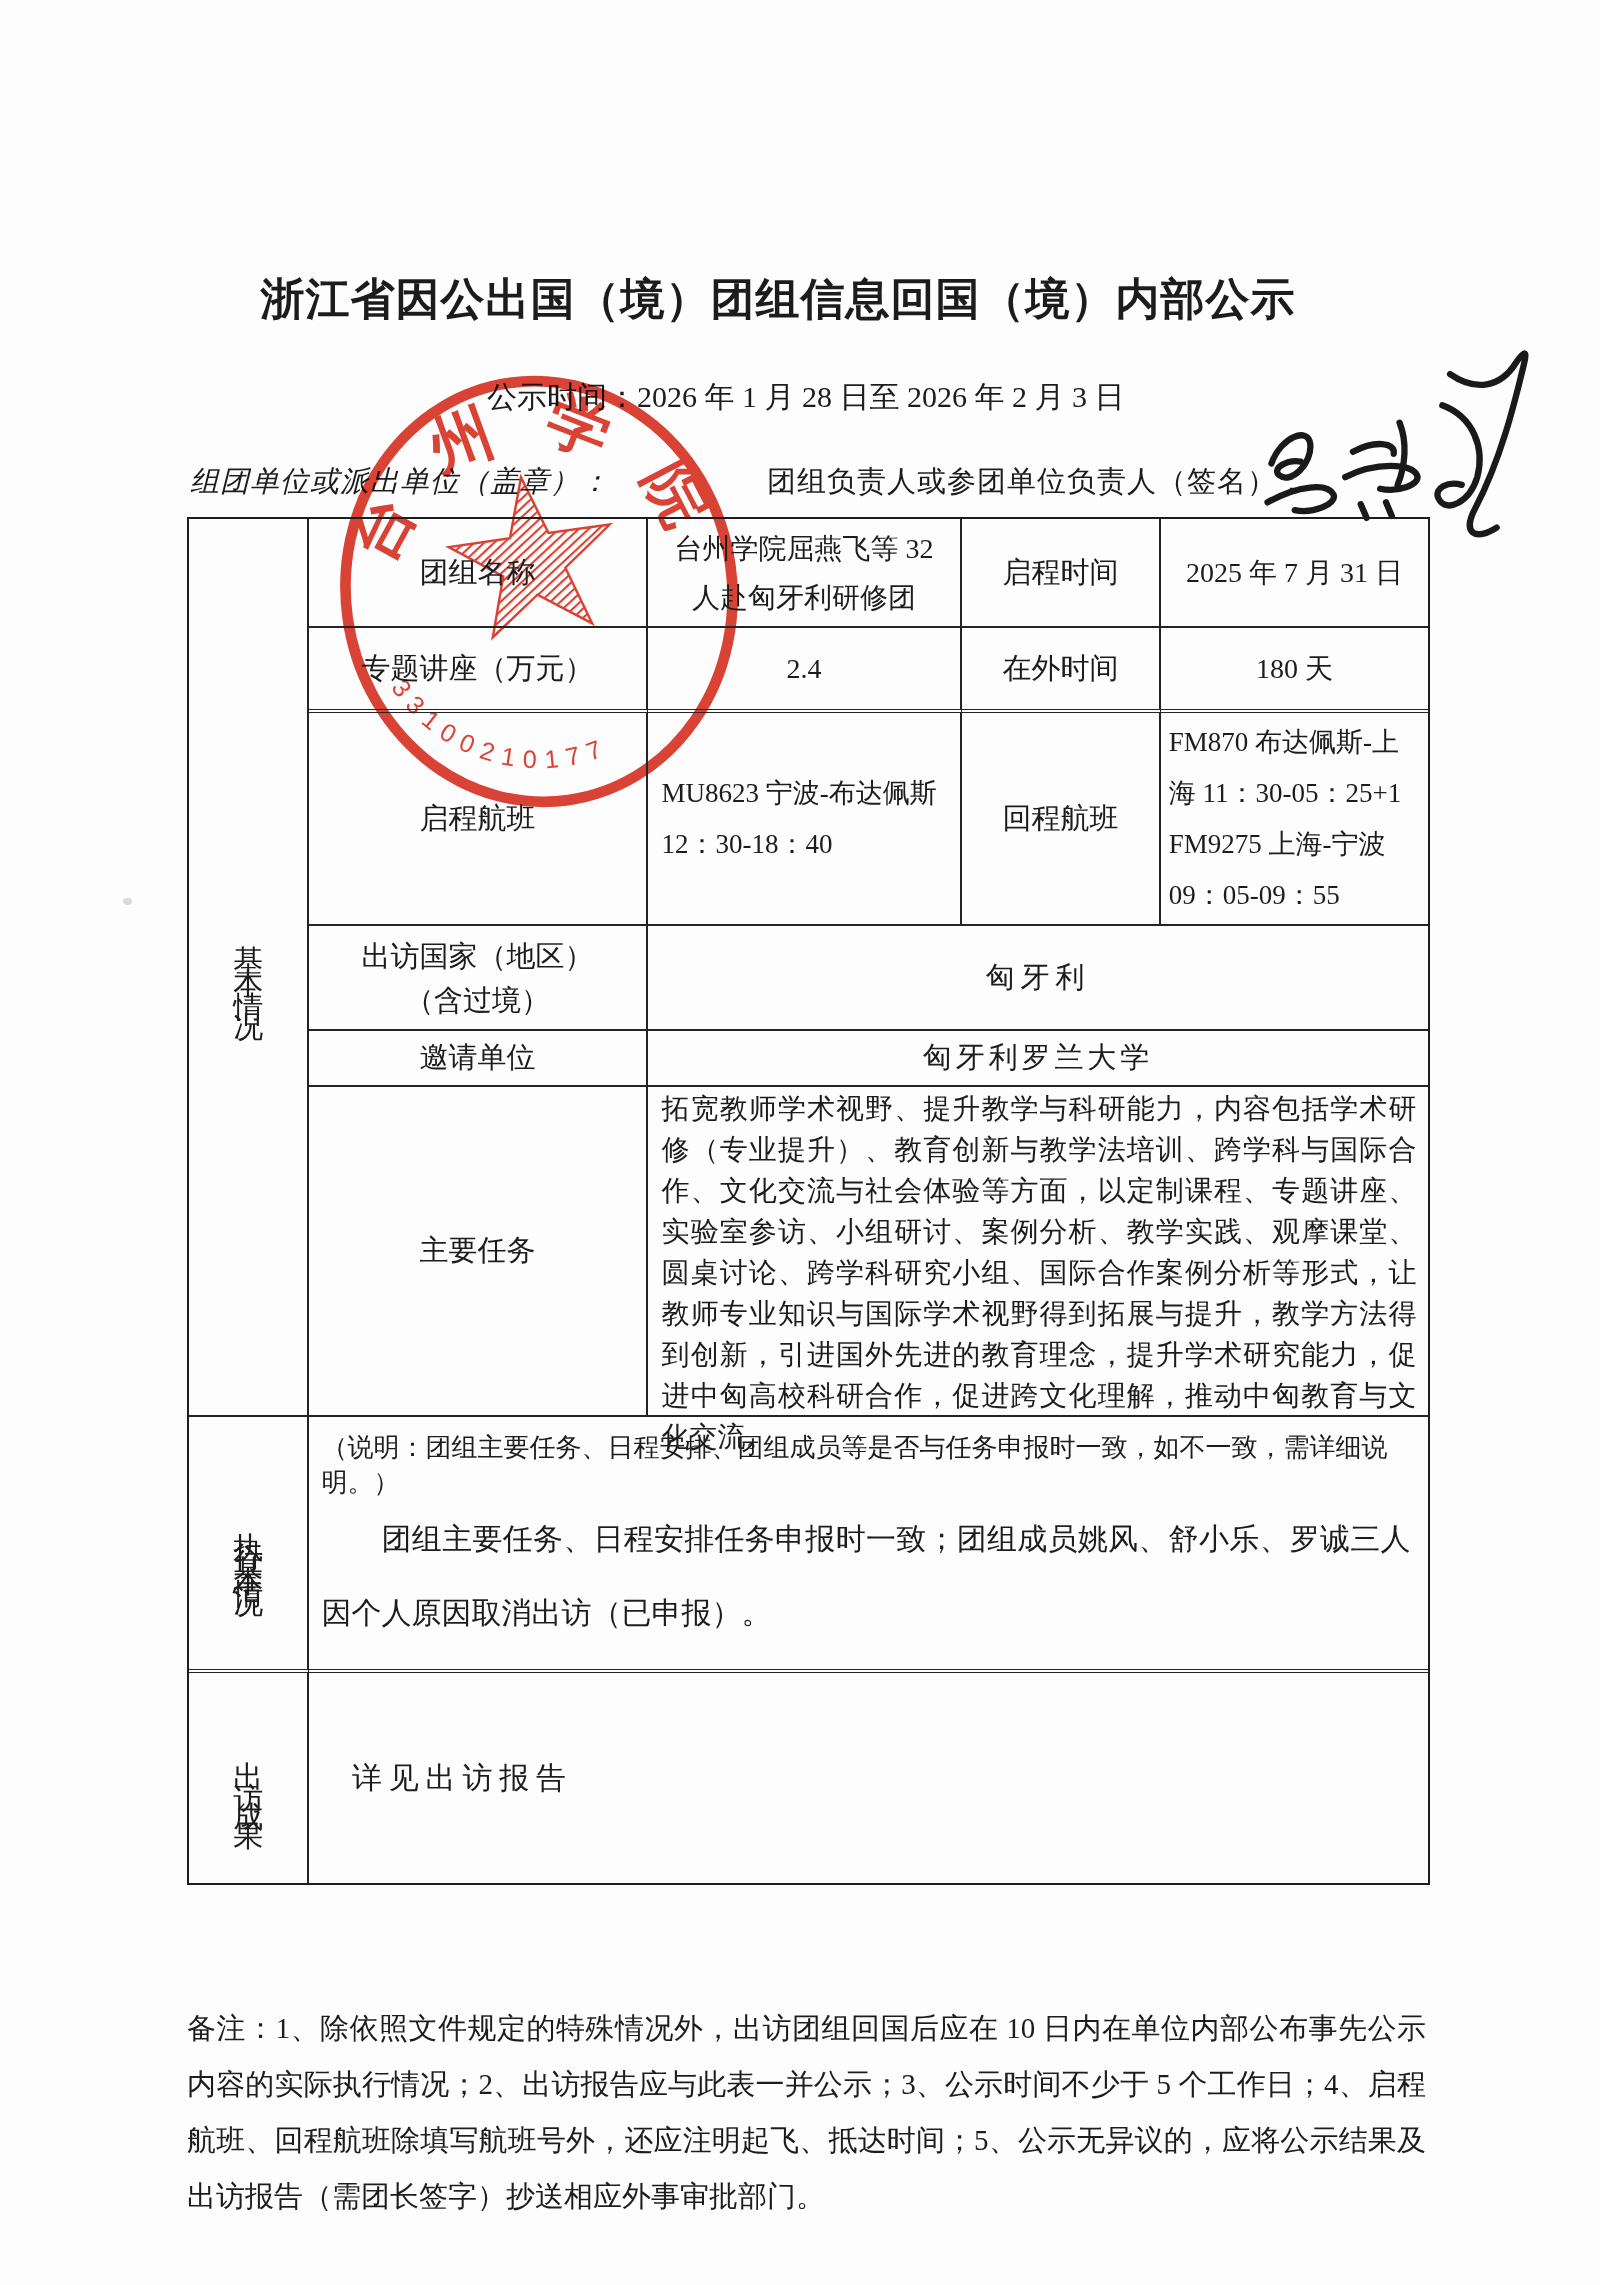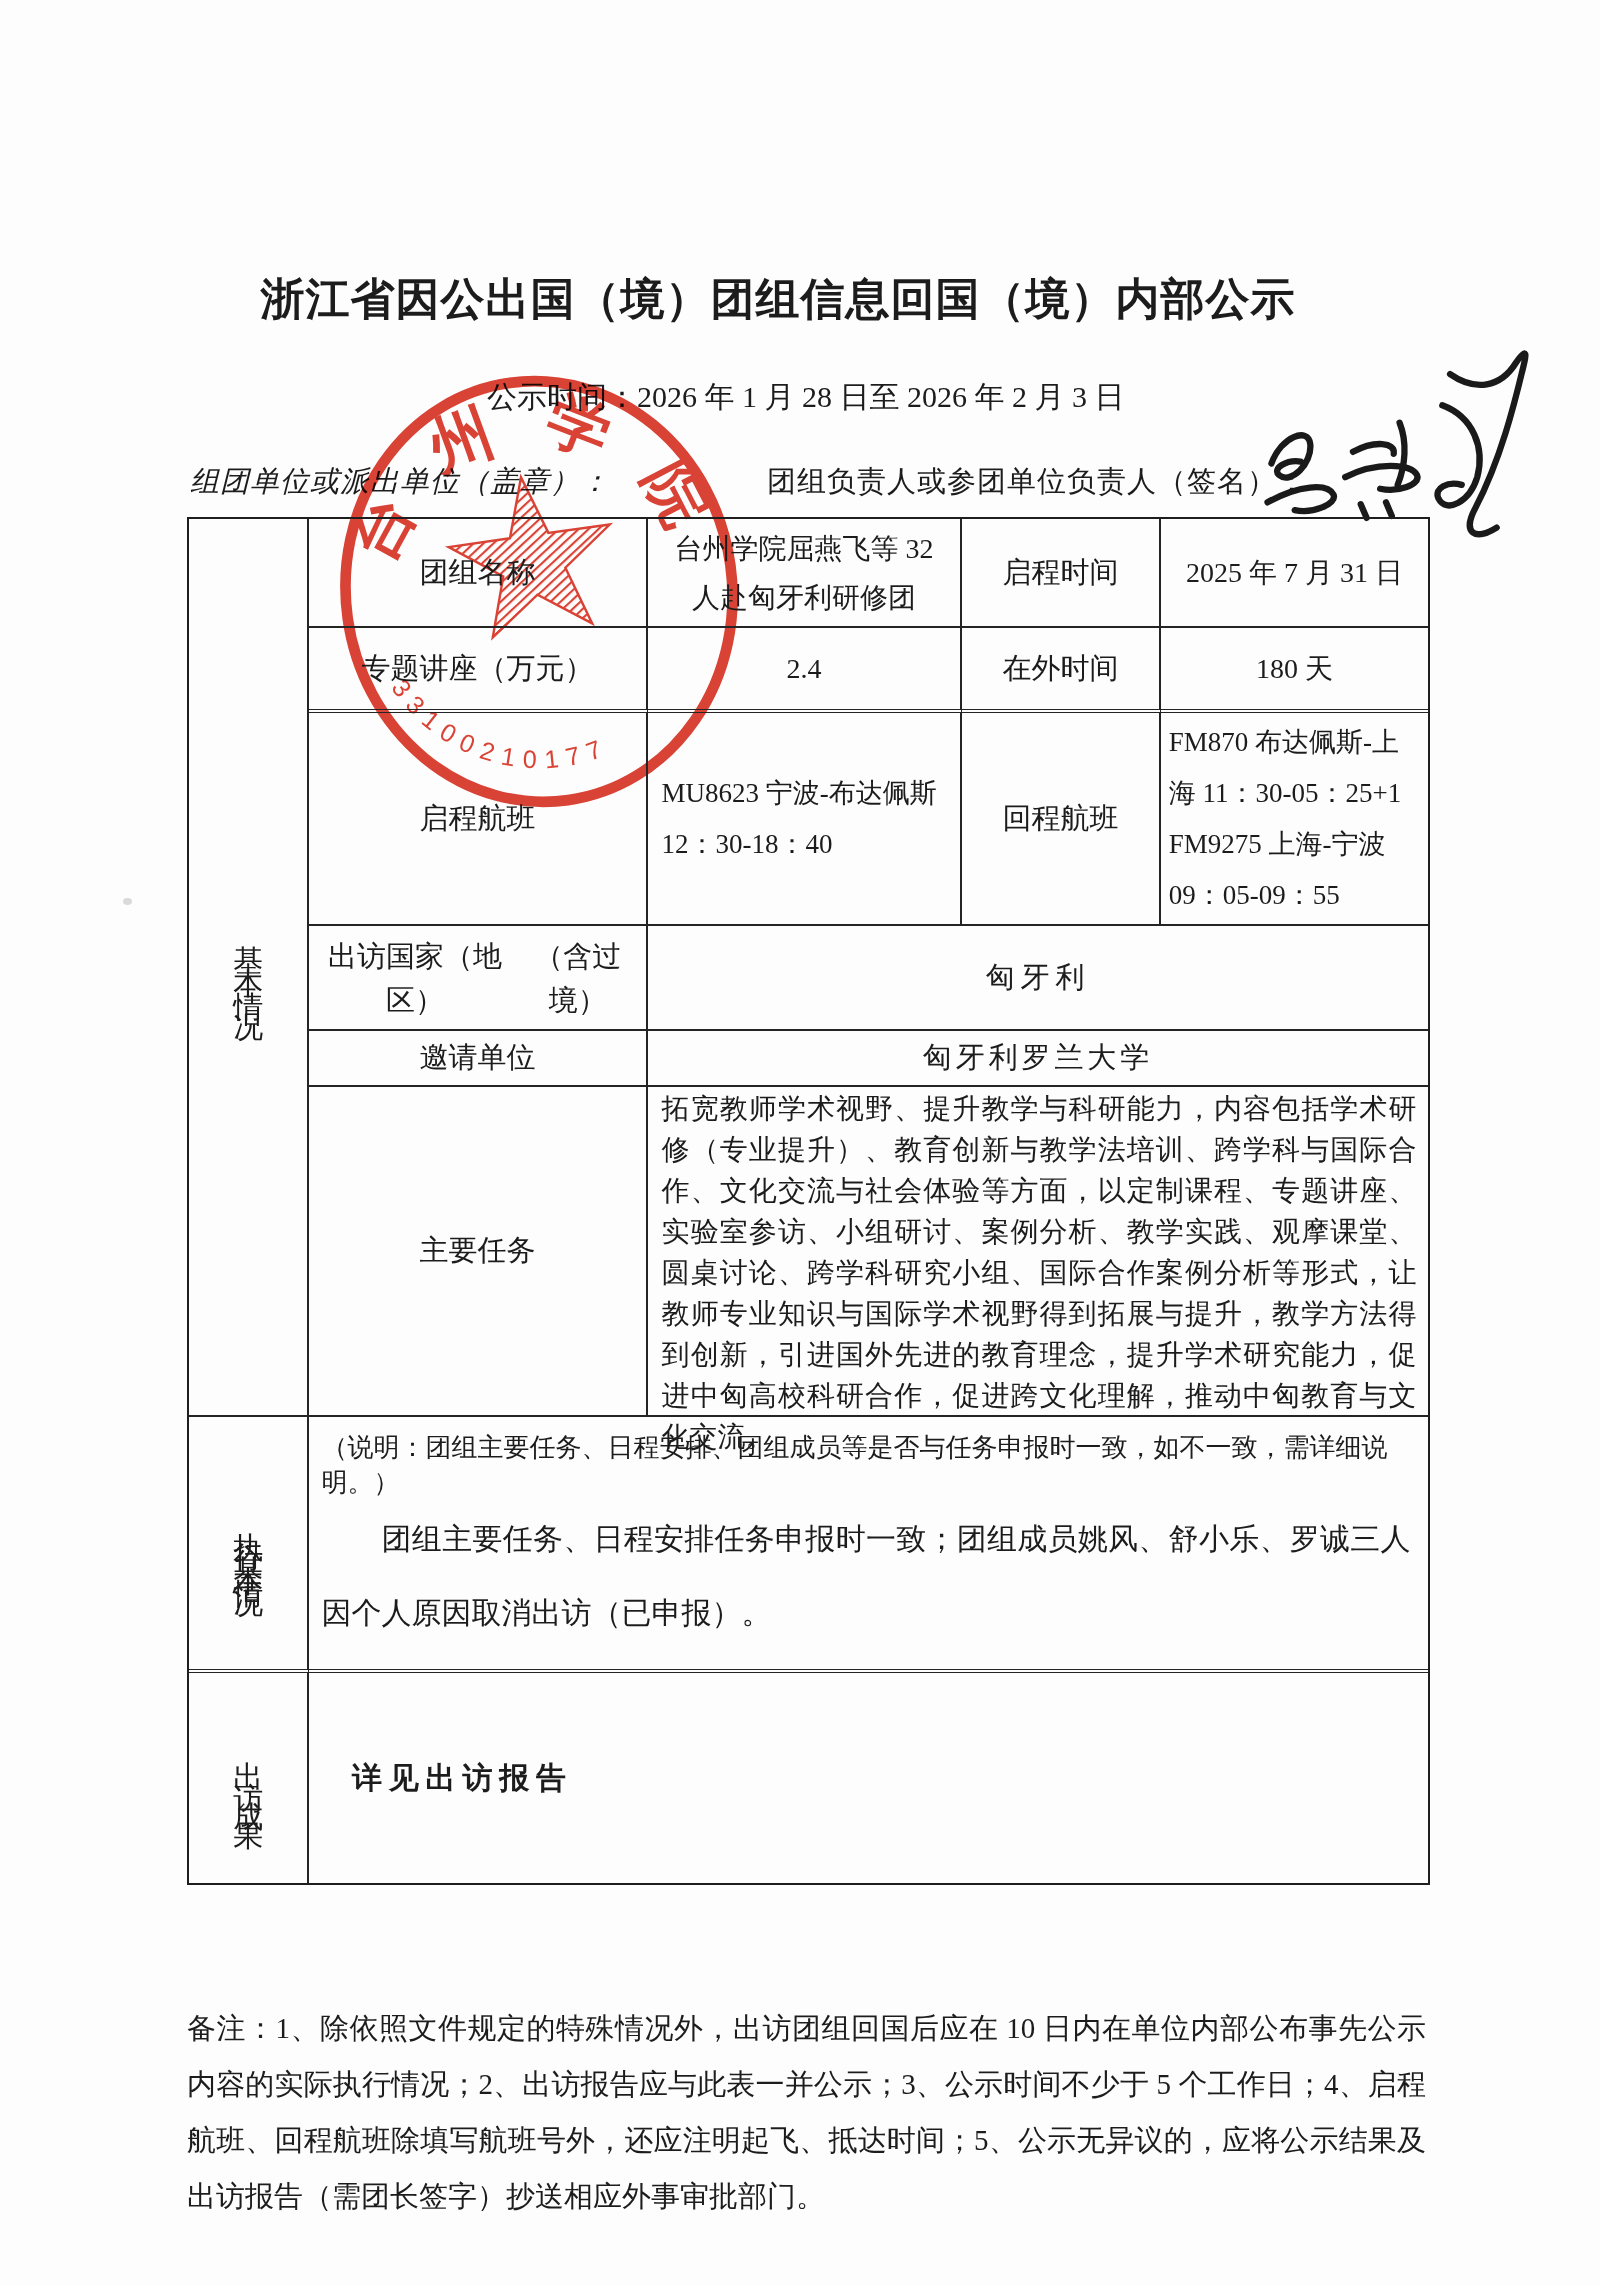--- a/index.html
+++ b/index.html
@@ -29,26 +29,26 @@
   .dbl{border-bottom:4.9px double var(--border,#242424);}
   .vtext{writing-mode:vertical-lr;text-orientation:upright;font-size:30px;}
   .ls-a{letter-spacing:23px;}
   .ls-b{letter-spacing:11.6px;}
   .ls-c{letter-spacing:20.4px;}
   .wrapv{flex-wrap:wrap;line-height:49px;font-size:28px;padding:0 9.7px;}
   .flightL{flex-direction:column;align-items:flex-start;text-align:left;
            font-size:27px;line-height:51px;padding:0 13.6px;}
   .flightR{flex-direction:column;align-items:flex-start;justify-content:center;text-align:left;
            font-size:27px;line-height:51px;padding:0 7.8px;}
-  .twoline{flex-direction:row;line-height:44px;}
+  .twoline{flex-direction:column;line-height:44px;}
   .task{display:block;text-align:justify;font-size:28px;line-height:41px;padding:1px 11.6px 0 13.6px;}
   .exec{display:block;text-align:left;padding:12.6px 17.5px 0 12.6px;}
   .exec .note{font-size:26px;}
   .exec .body{font-size:30px;line-height:74px;text-indent:60px;margin-top:1.9px;text-align:justify;}
-  .res{justify-content:flex-start;padding-left:43px;letter-spacing:6.8px;font-size:30px;font-weight:bold;}
+  .res{justify-content:flex-start;padding-left:43px;letter-spacing:6.8px;font-size:30px;}
 
   .footnote{position:absolute;left:187px;top:2000px;width:1239px;
             font-size:29px;line-height:56px;text-align:justify;}
 
   
   .seal{position:absolute;left:340px;top:375px;width:398px;height:433px;
         mix-blend-mode:multiply;opacity:.93;transform:rotate(-8deg);}
   .seal-stroke{stroke:var(--seal-color,#d93425);}
   .seal-fill{fill:var(--seal-color,#d93425);}
   .seal-text{font-family:"Liberation Serif","DejaVu Serif",serif;font-weight:700;

